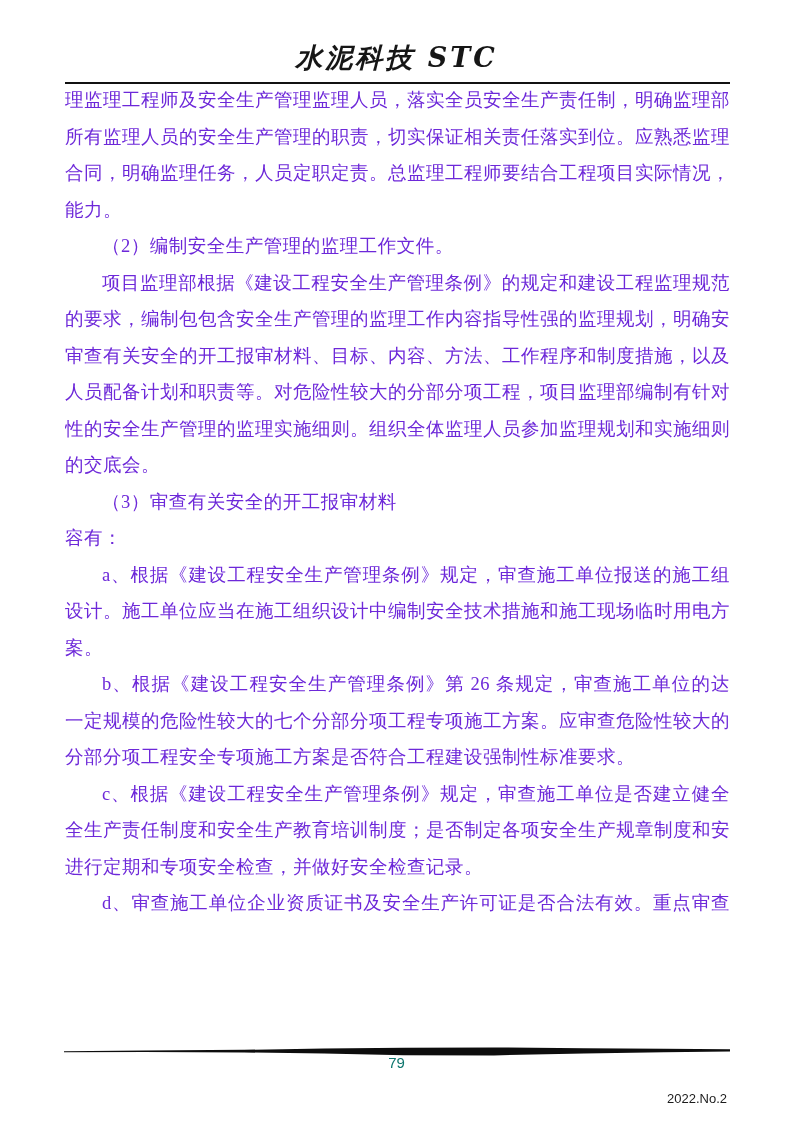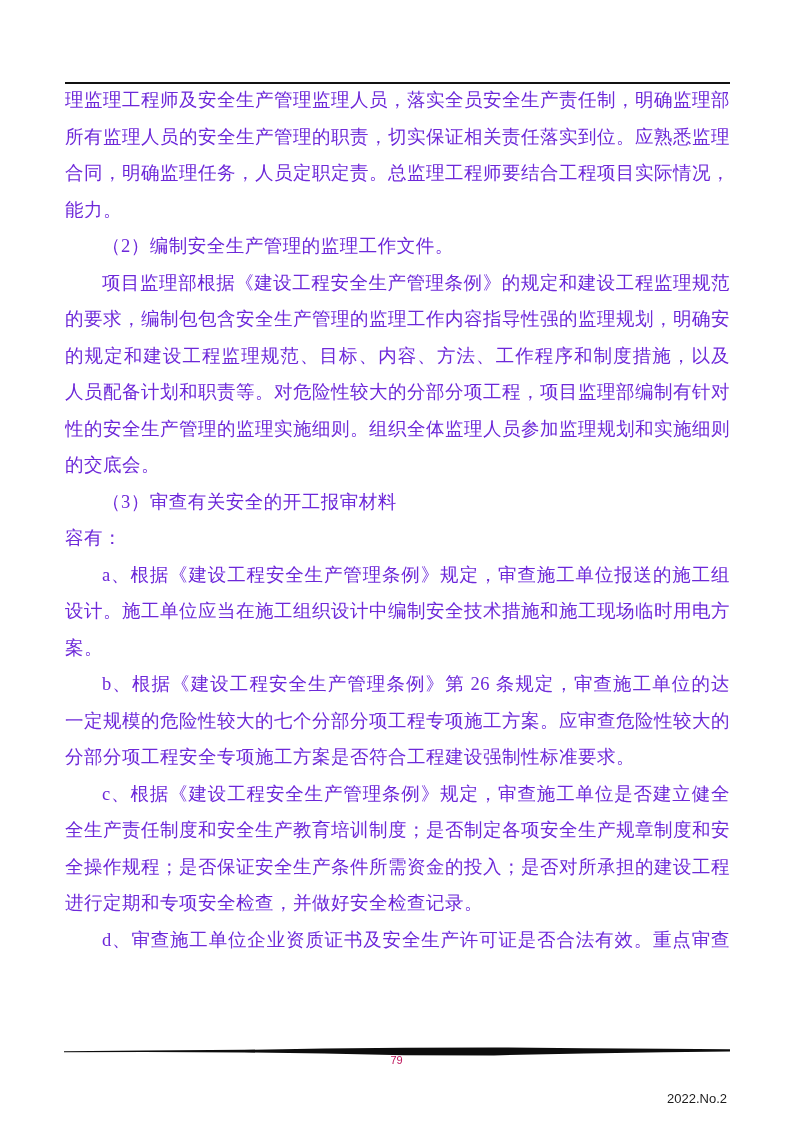--- a/index.html
+++ b/index.html
@@ -69,65 +69,65 @@
     left: 64px;
     width: 666px;
     height: 11px;
   }
   .footer-page {
     position: absolute;
     top: 1054px;
     left: 0;
     width: 100%;
     text-align: center;
-    font-size: 11px;
+    font-size: 15px;
     font-family: "Liberation Sans", "DejaVu Sans", sans-serif;
-    color: #be185d;
+    color: #0f766e;
   }
   .footer-issue {
     position: absolute;
     top: 1055px;
     right: 66px;
     font-size: 13px;
     font-family: "Liberation Sans", "DejaVu Sans", sans-serif;
     color: #1b1b1b;
     margin-top: 36px;
   }
 </style>
 </head>
 <body>
 
 <div class="page">
 
+  <div class="header-title">水泥科技 STC</div>
 
   <div class="header-rule"></div>
 
   <div class="body-text" id="body-lines">
       <div class="line fill">理监理工程师及安全生产管理监理人员，落实全员安全生产责任制，明确监理部</div>
       <div class="line fill">所有监理人员的安全生产管理的职责，切实保证相关责任落实到位。应熟悉监理</div>
       <div class="line fill">合同，明确监理任务，人员定职定责。总监理工程师要结合工程项目实际情况，</div>
       <div class="line">能力。</div>
       <div class="line indent">（2）编制安全生产管理的监理工作文件。</div>
       <div class="line indent fill">项目监理部根据《建设工程安全生产管理条例》的规定和建设工程监理规范</div>
       <div class="line fill">的要求，编制包包含安全生产管理的监理工作内容指导性强的监理规划，明确安</div>
-      <div class="line fill">的规定和建设工程监理规范、目标、内容、方法、工作程序和制度措施，以及</div>
+      <div class="line fill">审查有关安全的开工报审材料、目标、内容、方法、工作程序和制度措施，以及</div>
       <div class="line fill">人员配备计划和职责等。对危险性较大的分部分项工程，项目监理部编制有针对</div>
       <div class="line fill">性的安全生产管理的监理实施细则。组织全体监理人员参加监理规划和实施细则</div>
       <div class="line">的交底会。</div>
       <div class="line indent">（3）审查有关安全的开工报审材料</div>
       <div class="line">容有：</div>
       <div class="line indent fill">a、根据《建设工程安全生产管理条例》规定，审查施工单位报送的施工组织</div>
       <div class="line fill">设计。施工单位应当在施工组织设计中编制安全技术措施和施工现场临时用电方</div>
       <div class="line">案。</div>
       <div class="line indent fill">b、根据《建设工程安全生产管理条例》第 26 条规定，审查施工单位的达到</div>
       <div class="line fill">一定规模的危险性较大的七个分部分项工程专项施工方案。应审查危险性较大的</div>
       <div class="line">分部分项工程安全专项施工方案是否符合工程建设强制性标准要求。</div>
       <div class="line indent fill">c、根据《建设工程安全生产管理条例》规定，审查施工单位是否建立健全安</div>
       <div class="line fill">全生产责任制度和安全生产教育培训制度；是否制定各项安全生产规章制度和安</div>
-      <div class="line fill">全操作规程；是否保证安全生产条件所需资金的投入；是否对所承担的建设工程</div>
       <div class="line">进行定期和专项安全检查，并做好安全检查记录。</div>
       <div class="line indent fill">d、审查施工单位企业资质证书及安全生产许可证是否合法有效。重点审查项</div>
     </div>
 
   <div class="footer-rule">
     <svg width="666" height="11" viewBox="0 0 666 11" xmlns="http://www.w3.org/2000/svg">
       <polygon fill="#0d0d0d" points="
         0,4.2 80,3.5 180,2.8 260,1.6 340,0.8 430,0.4 520,1.2 600,1.8 666,2.3
         666,4.6 600,5.3 520,6.4 430,8.4 340,8.2 260,6.4 180,5.5 80,5.0 0,5.3"></polygon>
     </svg>

